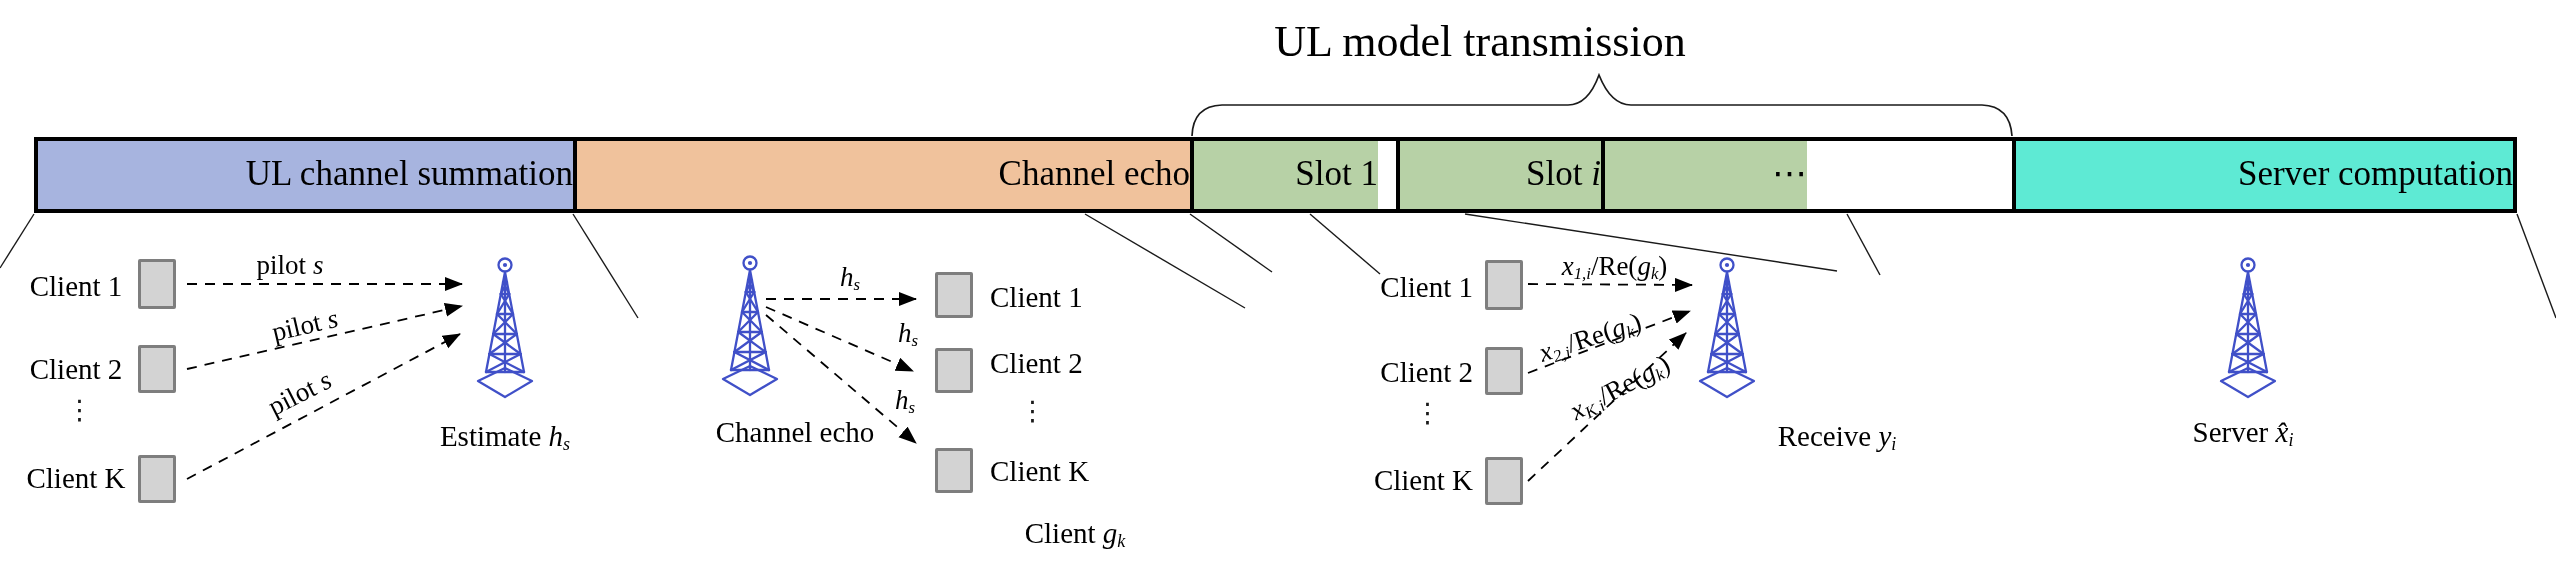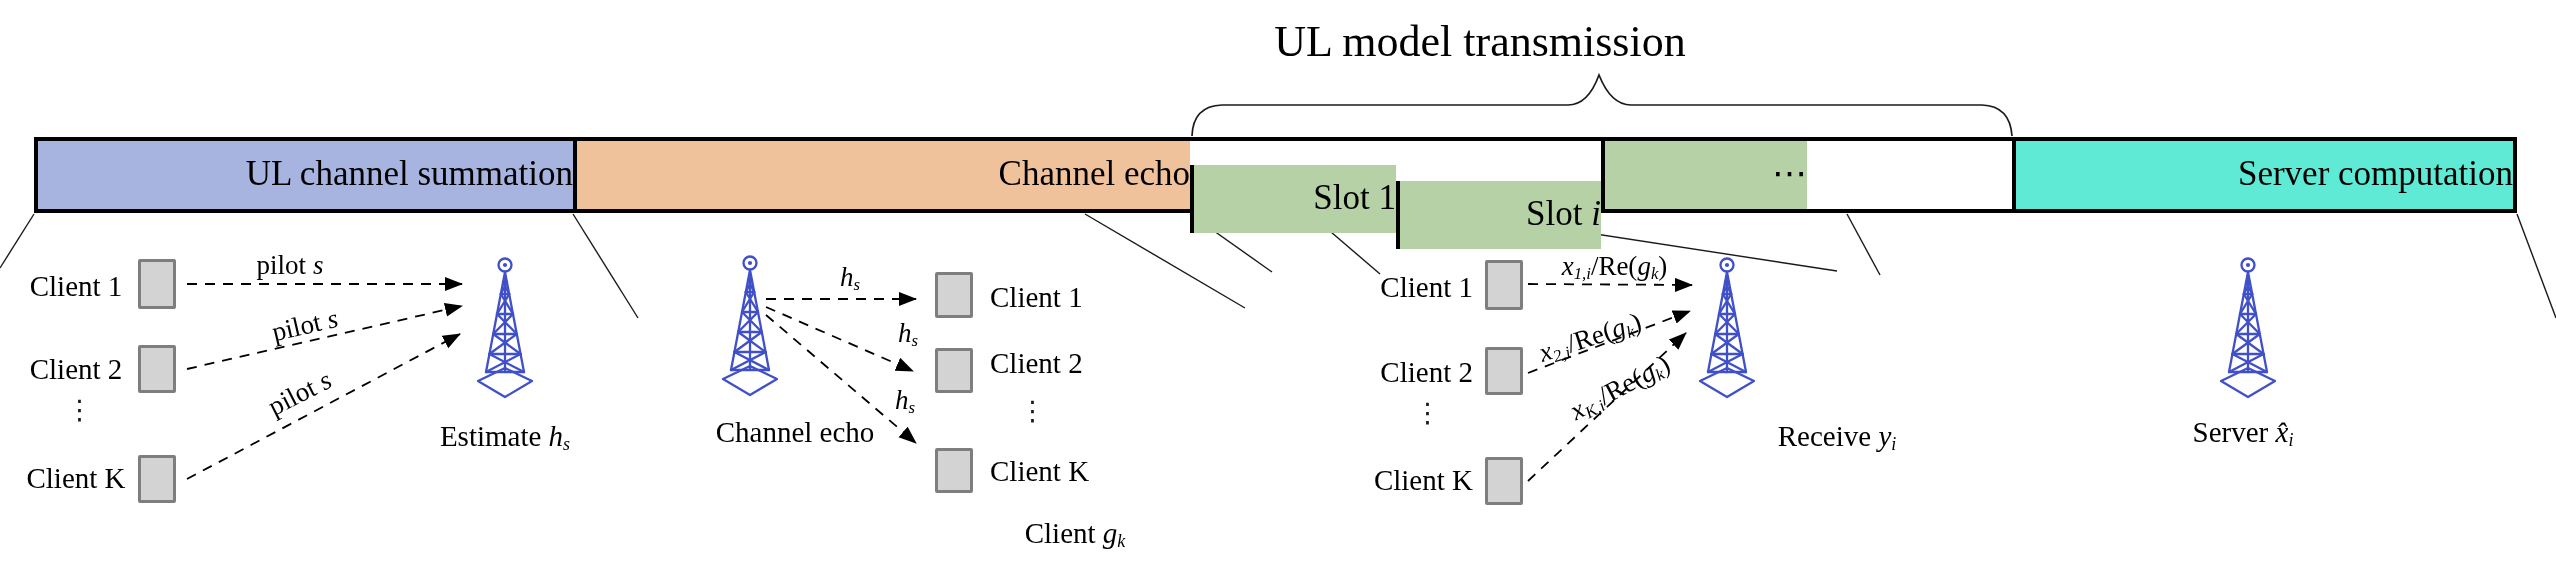--- a/index.html
+++ b/index.html
@@ -99,22 +99,22 @@
       <use href="#tower" x="1697" y="256" width="60" height="148" fill="#4050c8"></use>
       <use href="#tower" x="2218" y="256" width="60" height="148" fill="#4050c8"></use>
     </g>
   </svg>
 
   <div class="abs title" style="left:1150px;top:16px;width:660px;">UL model transmission</div>
 
   <div id="timeline-bar">
     <div class="seg" style="left:0;width:535px;background:#a7b4df;">UL channel summation</div>
     <div class="seg bordered" style="left:535px;width:617px;background:#f0c29c;">Channel echo</div>
-    <div class="seg bordered" style="left:1152px;width:206px;background:#b7d1a6;margin-top:24px;"><span>Slot </span><span>1</span></div>
-    <div class="seg bordered" style="left:1358px;width:205px;background:#b7d1a6;margin-top:40px;"><span>Slot </span><i>i</i></div>
+    <div class="seg bordered" style="left:1152px;width:188px;background:#b7d1a6;"><span>Slot </span><span>1</span></div>
+    <div class="seg bordered" style="left:1358px;width:205px;background:#b7d1a6;"><span>Slot </span><i>i</i></div>
     <div class="seg bordered" style="left:1563px;width:206px;background:#b7d1a6;">⋯</div>
     <div class="seg bordered" style="left:1974px;width:501px;background:#5eead4;">Server computation</div>
   </div>
 
   <div class="abs clabel" style="left:20px;top:270px;width:112px;text-align:center;">Client 1</div>
   <div class="sq" style="left:138px;top:259px;width:38px;height:50px;"></div>
   <div class="abs clabel" style="left:20px;top:353px;width:112px;text-align:center;">Client 2</div>
   <div class="sq" style="left:138px;top:345px;width:38px;height:48px;"></div>
   <div class="abs vdots" style="left:66px;top:396px;">⋮</div>
   <div class="abs clabel" style="left:20px;top:462px;width:112px;text-align:center;">Client K</div>

